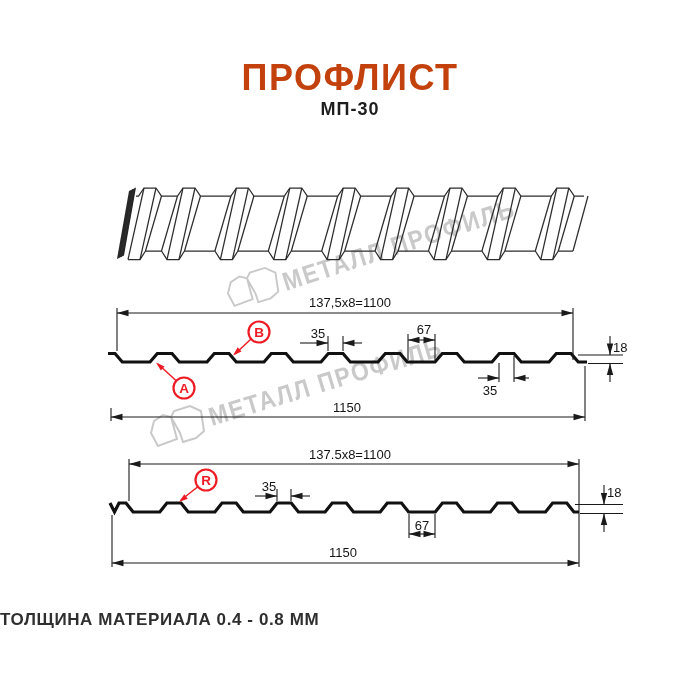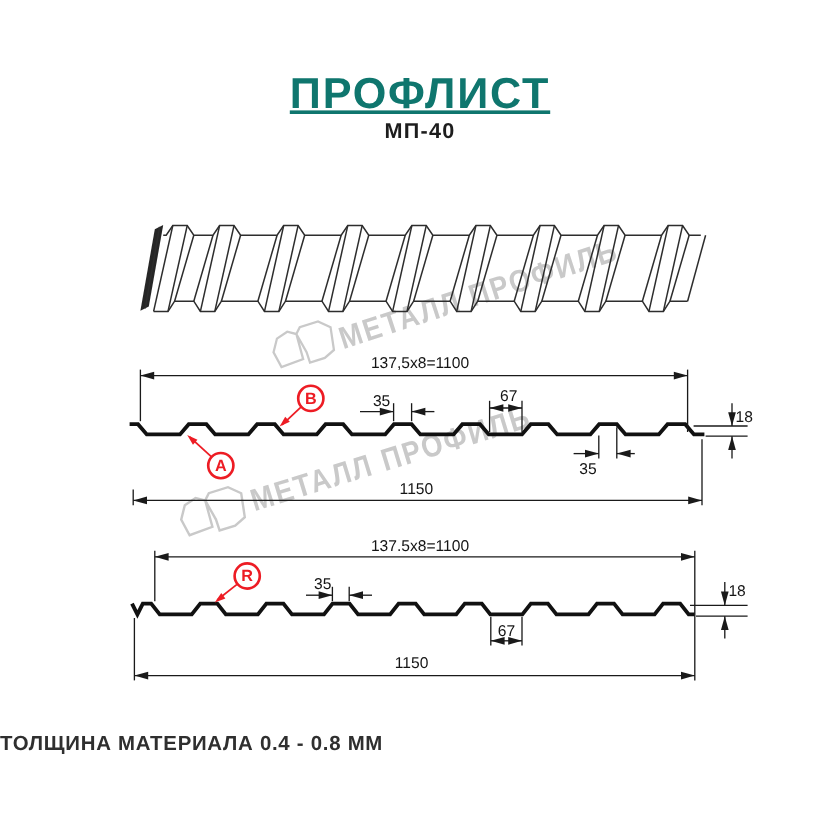--- a/index.html
+++ b/index.html
@@ -1,19 +1,19 @@
 <!DOCTYPE html>
 <html style="--red: #ed1c24; --line: #1a1a1a; --wm: #c9c9c9;"><head>
 <meta charset="utf-8">
 <style>
   html,body{margin:0;padding:0;background:#fff;}
   .page{position:relative;width:700px;height:700px;background:#ffffff;overflow:hidden;
         font-family:"Liberation Sans",sans-serif;}
   .title{position:absolute;top:57px;left:0;width:700px;text-align:center;
-         font-size:36px;font-weight:800;letter-spacing:1.5px;color:#0f766e;text-decoration:underline;}
+         font-size:36px;font-weight:800;letter-spacing:1.5px;color:#c2410c;}
   .subtitle{position:absolute;top:99px;left:0;width:700px;text-align:center;
          font-size:18px;font-weight:600;letter-spacing:1px;color:#1d1d1d;}
   .footer{position:absolute;top:610px;left:0;width:700px;
          font-size:17px;font-weight:600;letter-spacing:.6px;color:#2f2f2f;}
   svg.cad{position:absolute;top:0;left:0;}
   .dt{font-size:13px;fill:#151515;}
   .mid{text-anchor:middle;}
   .lbl{font-size:13.5px;font-weight:bold;fill:var(--red,#ed1c24);}
   .co{fill:none;stroke:var(--red,#ed1c24);stroke-width:2.2;}
   .wm{font-size:26px;font-weight:bold;fill:var(--wm,#c9c9c9);letter-spacing:2px;}
@@ -24,21 +24,21 @@
   .r{stroke:var(--red,#ed1c24);stroke-width:1.5;}
   .rhead{fill:var(--red,#ed1c24);}
   .iso{stroke:#2d2d2d;stroke-width:1.25;fill:none;}
   .isocap{fill:#262626;stroke:none;}
 </style>
 </head>
 <body>
 
 <div class="page">
   <div class="title">ПРОФЛИСТ</div>
-  <div class="subtitle">МП-40</div>
+  <div class="subtitle">МП-30</div>
 
   <svg class="cad" width="700" height="700" viewBox="0 0 700 700">
 
     <g>
       <path class="wmlogo" transform="translate(227,266) scale(0.95)" d="M13,11 L4,17 L1,29 L8,42 L27,35 L21,13 Z M21,13 L24,7 L40,2 L51,7 L54,27 L46,34 L33,38 L30,29 Z"></path>
       <text class="wm" transform="translate(286,291) rotate(-18)" textLength="243" lengthAdjust="spacingAndGlyphs">МЕТАЛЛ ПРОФИЛЬ</text>
     </g>
 
     <g>
       <path class="wmlogo" transform="translate(150,404)" d="M13,11 L4,17 L1,29 L8,42 L27,35 L21,13 Z M21,13 L24,7 L40,2 L51,7 L54,27 L46,34 L33,38 L30,29 Z"></path>

